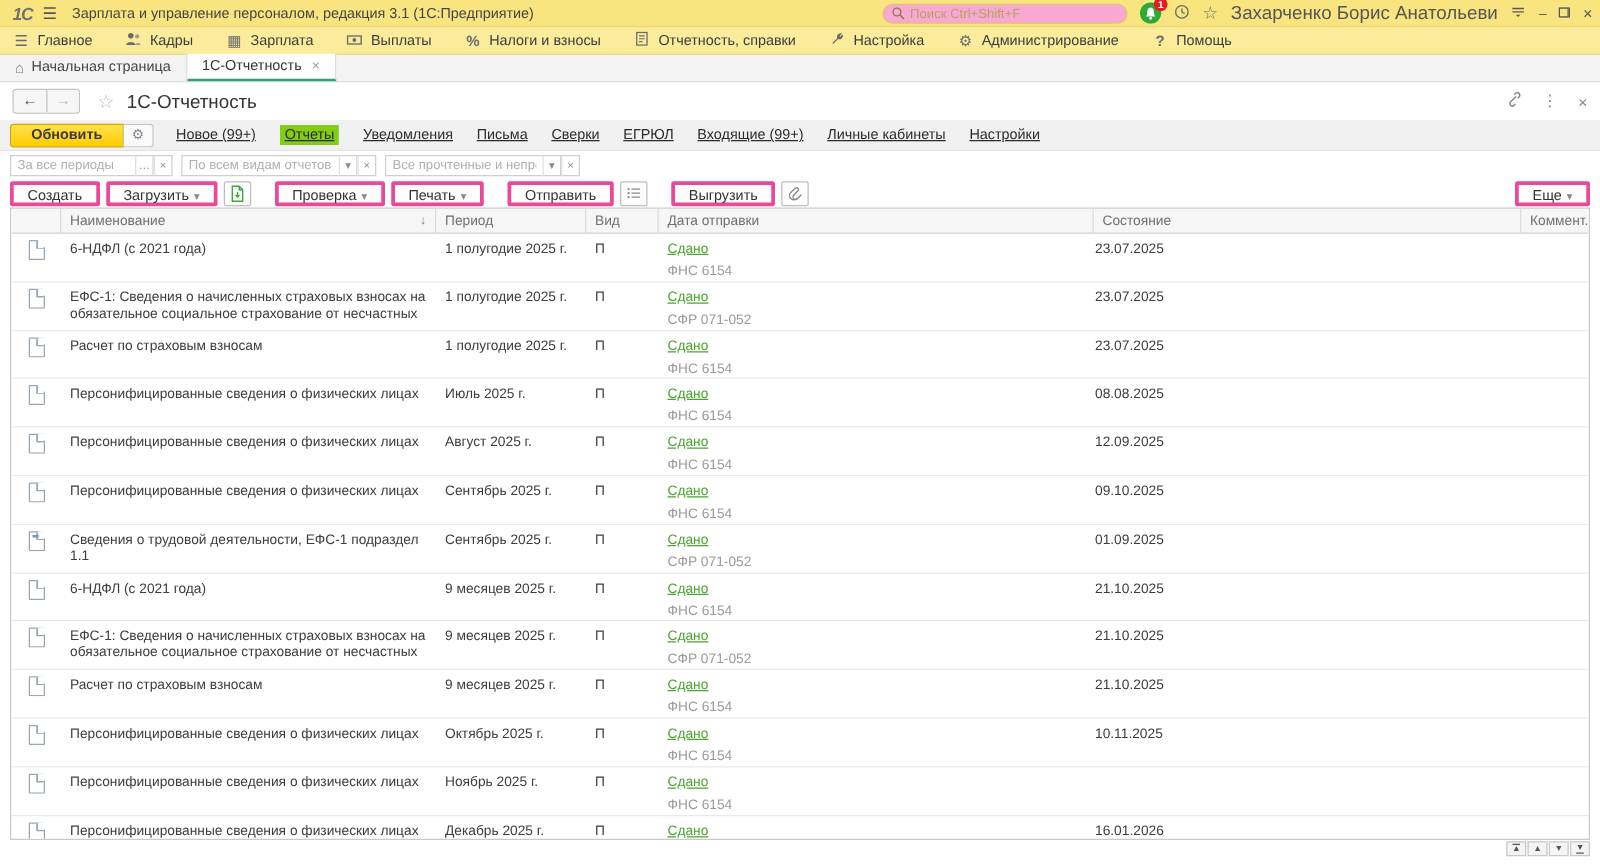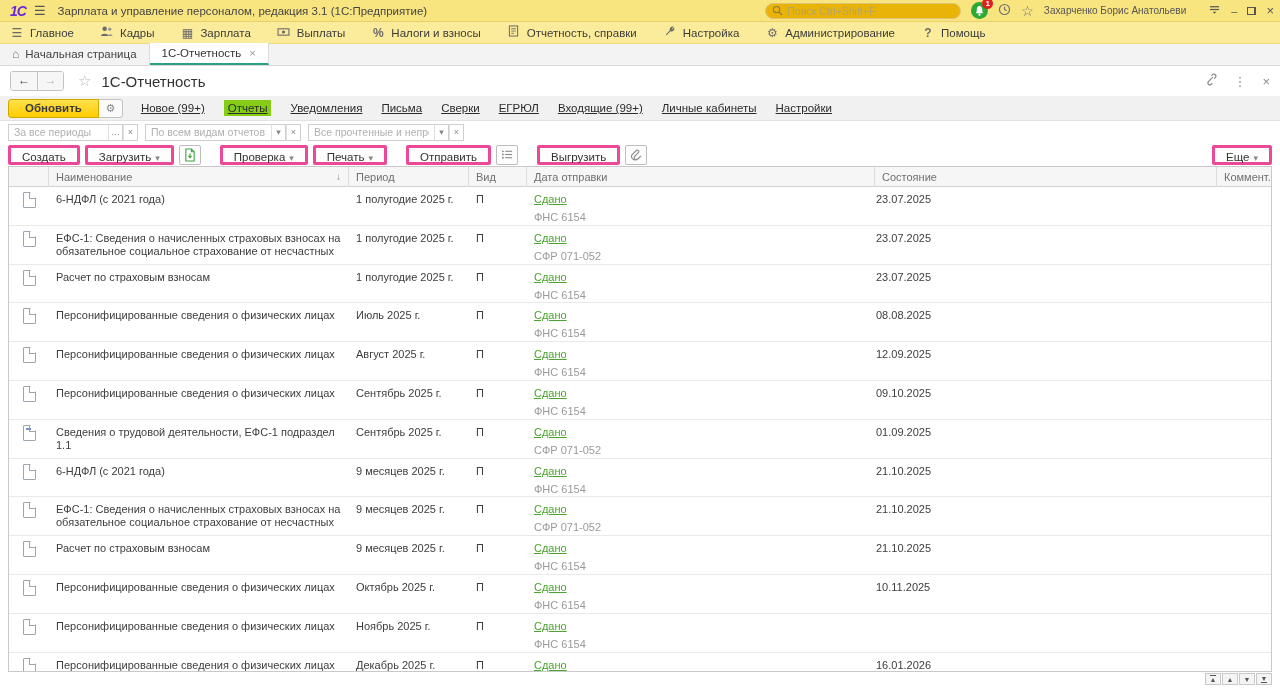--- a/index.html
+++ b/index.html
@@ -3,35 +3,35 @@
 <meta charset="utf-8">
 <style>
   * { margin:0; padding:0; box-sizing:border-box; }
   html,body { width:1280px; height:693px; overflow:hidden; background:#fff;
     font-family:"Liberation Sans","DejaVu Sans",sans-serif; font-size:12px; color:#333; }
   .band { position:absolute; left:0; width:1280px; }
 
   
   .titlebar { top:0; height:22px; background:#f9e57f; border-bottom:1px solid #e8d06a;
     display:flex; align-items:center; padding:0 6px; }
-  .logo1c { color:#6d28d9; font-weight:bold; font-style:italic; font-size:14px; margin:0 8px 0 4px; letter-spacing:-1px; }
+  .logo1c { color:#737373; font-weight:bold; font-style:italic; font-size:14px; margin:0 8px 0 4px; letter-spacing:-1px; }
   .hambtn { color:#555; font-size:13px; margin-right:12px; cursor:default; }
   .apptitle { font-size:11.5px; color:#444; }
   .tspacer { flex:1; }
-  .searchbox { display:flex; align-items:center; width:196px; height:16px; background:#eab308;
+  .searchbox { display:flex; align-items:center; width:196px; height:16px; background:#f9a8d4;
     border:1px solid #ddc475; border-radius:8px; padding:0 6px; margin-right:10px; }
   .searchbox input { border:none; background:transparent; outline:none; font-size:10.5px; color:#555; width:160px;
     font-family:"Liberation Sans",sans-serif; }
   .searchbox input::placeholder { color:#b4a55f; }
   .bell { position:relative; width:17px; height:17px; background:#2daa35; border-radius:50%; margin-right:10px; }
   .bell svg { position:absolute; left:3px; top:3px; }
   .badge { position:absolute; top:-4px; right:-5px; min-width:11px; height:11px; background:#e02020; color:#fff;
     border-radius:6px; font-size:8px; line-height:11px; text-align:center; padding:0 2px; font-weight:bold; }
   .ticon { color:#6e6e6e; margin-right:10px; font-size:12px; }
-  .username { font-size:10px; color:#555; margin-right:12px; white-space:nowrap; }
+  .username { font-size:15px; color:#555; margin-right:0; white-space:nowrap; }
   .winbtn { color:#555; margin-left:10px; font-size:11px; }
   .restore-glyph { position:relative; display:inline-block; width:9px; height:8px; }
   .restore-glyph::before { content:""; position:absolute; right:0; top:0; width:6px; height:6px; border:1px solid #555; }
   .restore-glyph::after { content:""; position:absolute; left:0; bottom:0; width:6px; height:6px; border:1px solid #555; background:#f9e57f; }
 
   
   .menubar { top:22px; height:22px; background:#faec9a; border-bottom:1px solid #eeda7c;
     display:flex; align-items:center; padding:0 10px; gap:26px; }
   .menuitem { display:flex; align-items:center; gap:6px; font-size:11.5px; color:#3c3c3c; white-space:nowrap; }
   .micon { color:#6b6b6b; font-size:12px; width:14px; text-align:center; }

